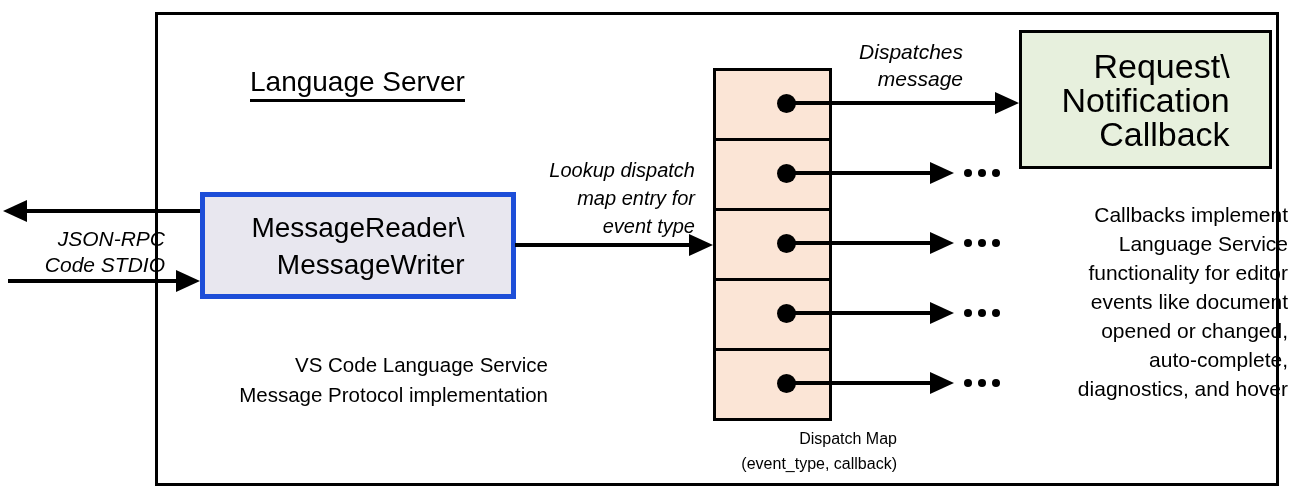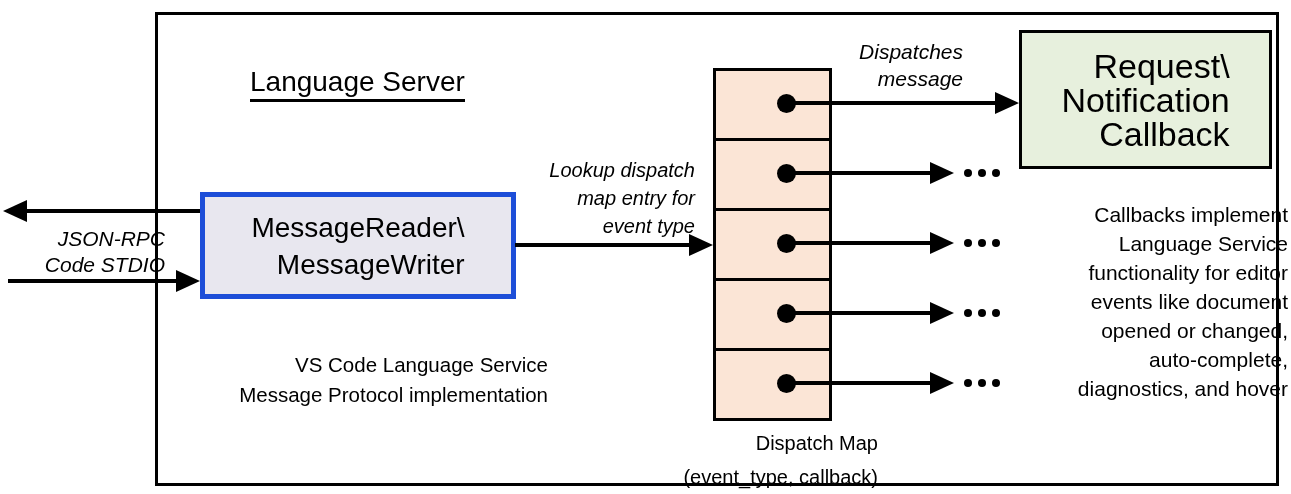--- a/index.html
+++ b/index.html
@@ -34,21 +34,21 @@
   .stdio-label{left:10px;top:226px;width:155px;font-size:21px;line-height:26px;}
 
   
   .lookup-label{left:515px;top:156px;width:180px;font-size:20px;line-height:28px;font-style:italic;}
 
   
   .dispatch-map{left:713px;top:68px;width:119px;height:353px;border:3px solid #000;display:flex;flex-direction:column;}
   .dispatch-cell{flex:1;background:var(--dispatch-fill,#FBE5D6);}
   .dispatch-cell:not(:last-child){border-bottom:3px solid #000;}
   .slot-dot{width:19px;height:19px;border-radius:50%;background:#000;}
-  .dispatch-label{left:623px;top:426px;width:255px;font-size:20px;line-height:34px;}
+  .dispatch-label{left:642px;top:426px;width:255px;font-size:16px;line-height:25px;}
 
   
   .dispatches-label{left:823px;top:38px;width:140px;font-size:21px;line-height:27px;}
 
   
   .callback-box{left:1019px;top:30px;width:253px;height:139px;background:var(--callback-fill,#E7F0DD);border:3px solid #000;
     display:flex;align-items:center;justify-content:center;font-size:34px;line-height:34px;}
   .callback-caption{left:1004px;top:200px;width:284px;font-size:21px;line-height:29px;}
 
   

